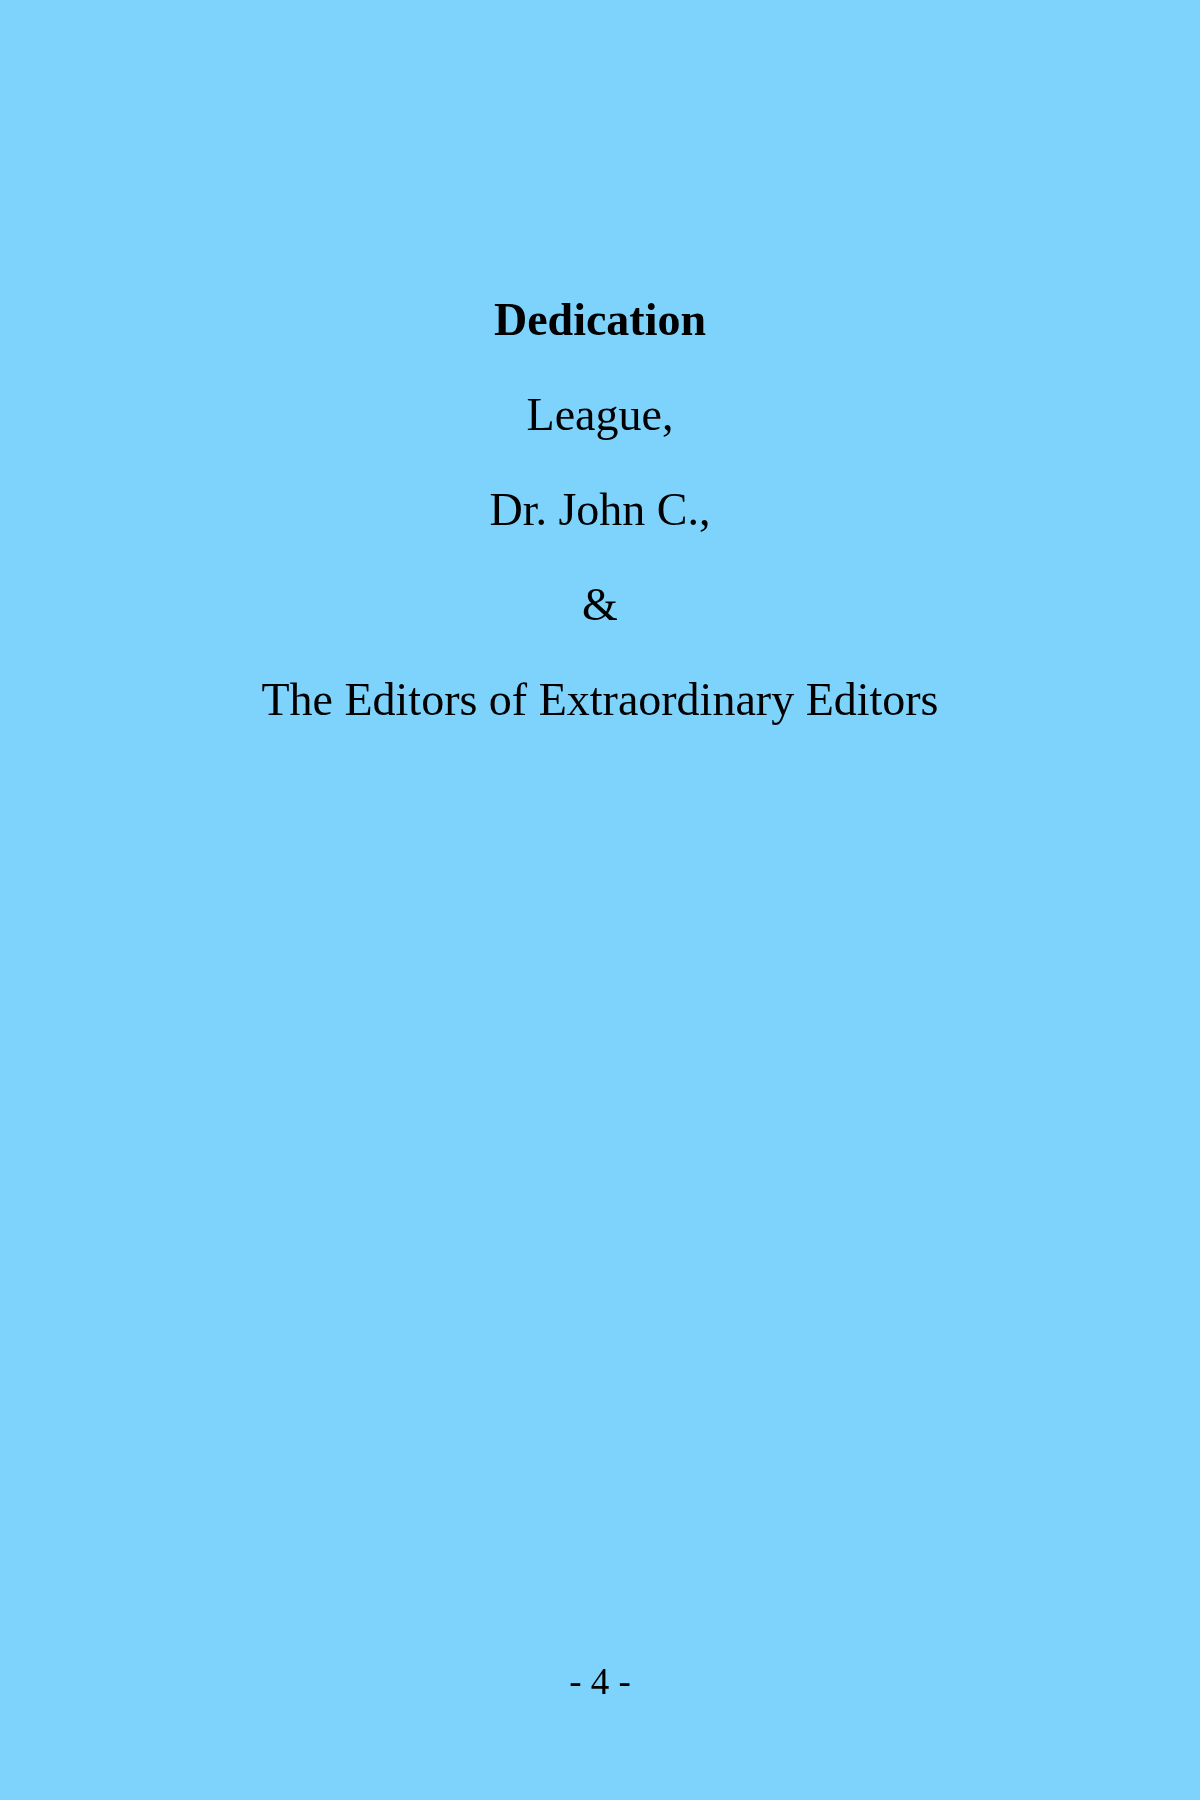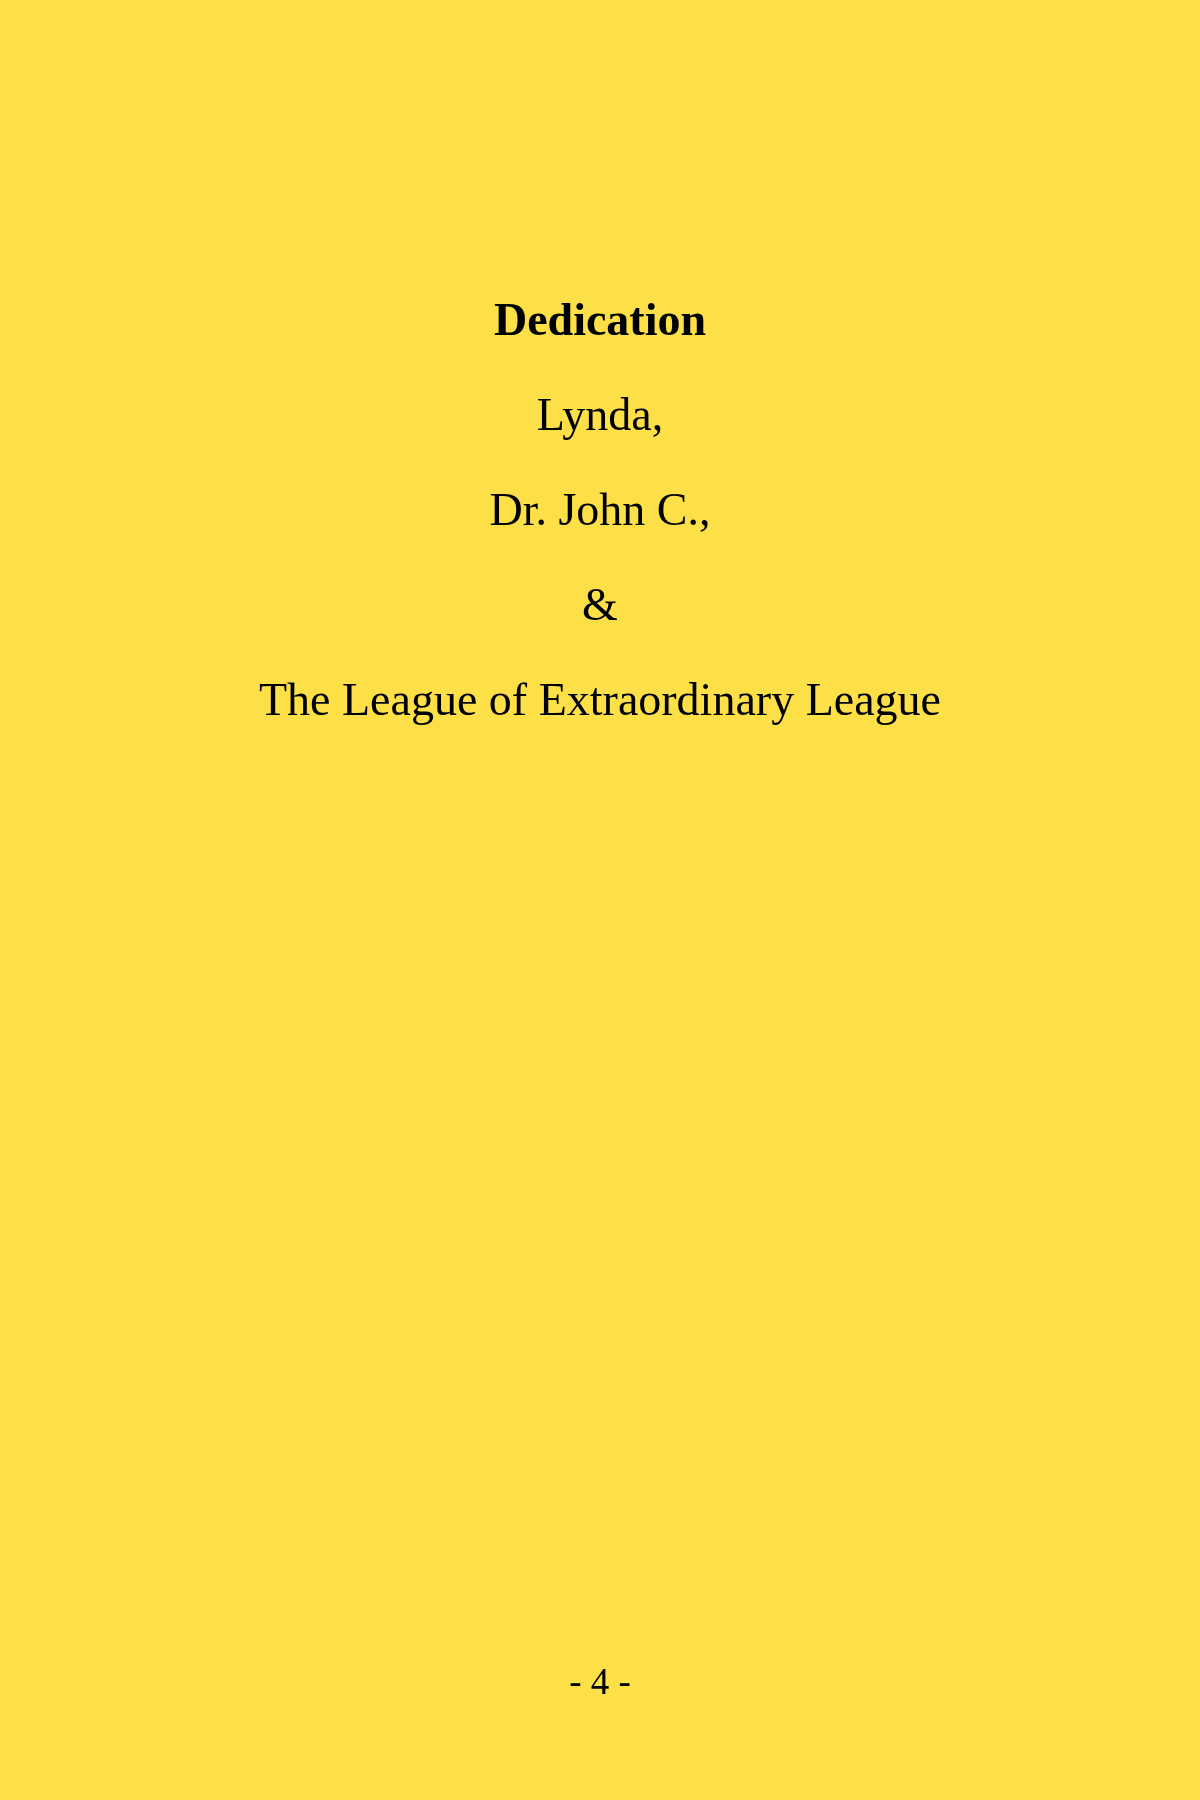--- a/index.html
+++ b/index.html
@@ -4,21 +4,21 @@
   <style>
     html, body {
       margin: 0;
       padding: 0;
       background: #ffffff;
     }
     .page {
       position: relative;
       width: 1200px;
       height: 1800px;
-      background: #fde047;
+      background: #7dd3fc;
       color: #000000;
       font-family: "Liberation Serif", serif;
       text-align: center;
       overflow: hidden;
       margin: 0 auto;
     }
     .content {
       padding-top: 272px;
     }
     .heading {
@@ -42,19 +42,19 @@
       line-height: 44px;
       white-space: pre;
     }
   </style>
 </head>
 <body>
 
 <div class="page">
   <div class="content">
     <div class="heading">Dedication</div>
-    <div class="line">Lynda,</div>
+    <div class="line">League,</div>
     <div class="line">Dr. John C.,</div>
     <div class="line">&amp;</div>
-    <div class="line">The League of Extraordinary League</div>
+    <div class="line">The Editors of Extraordinary Editors</div>
   </div>
   <div class="footer">- 4 -</div>
 </div>
 
 </body></html>

